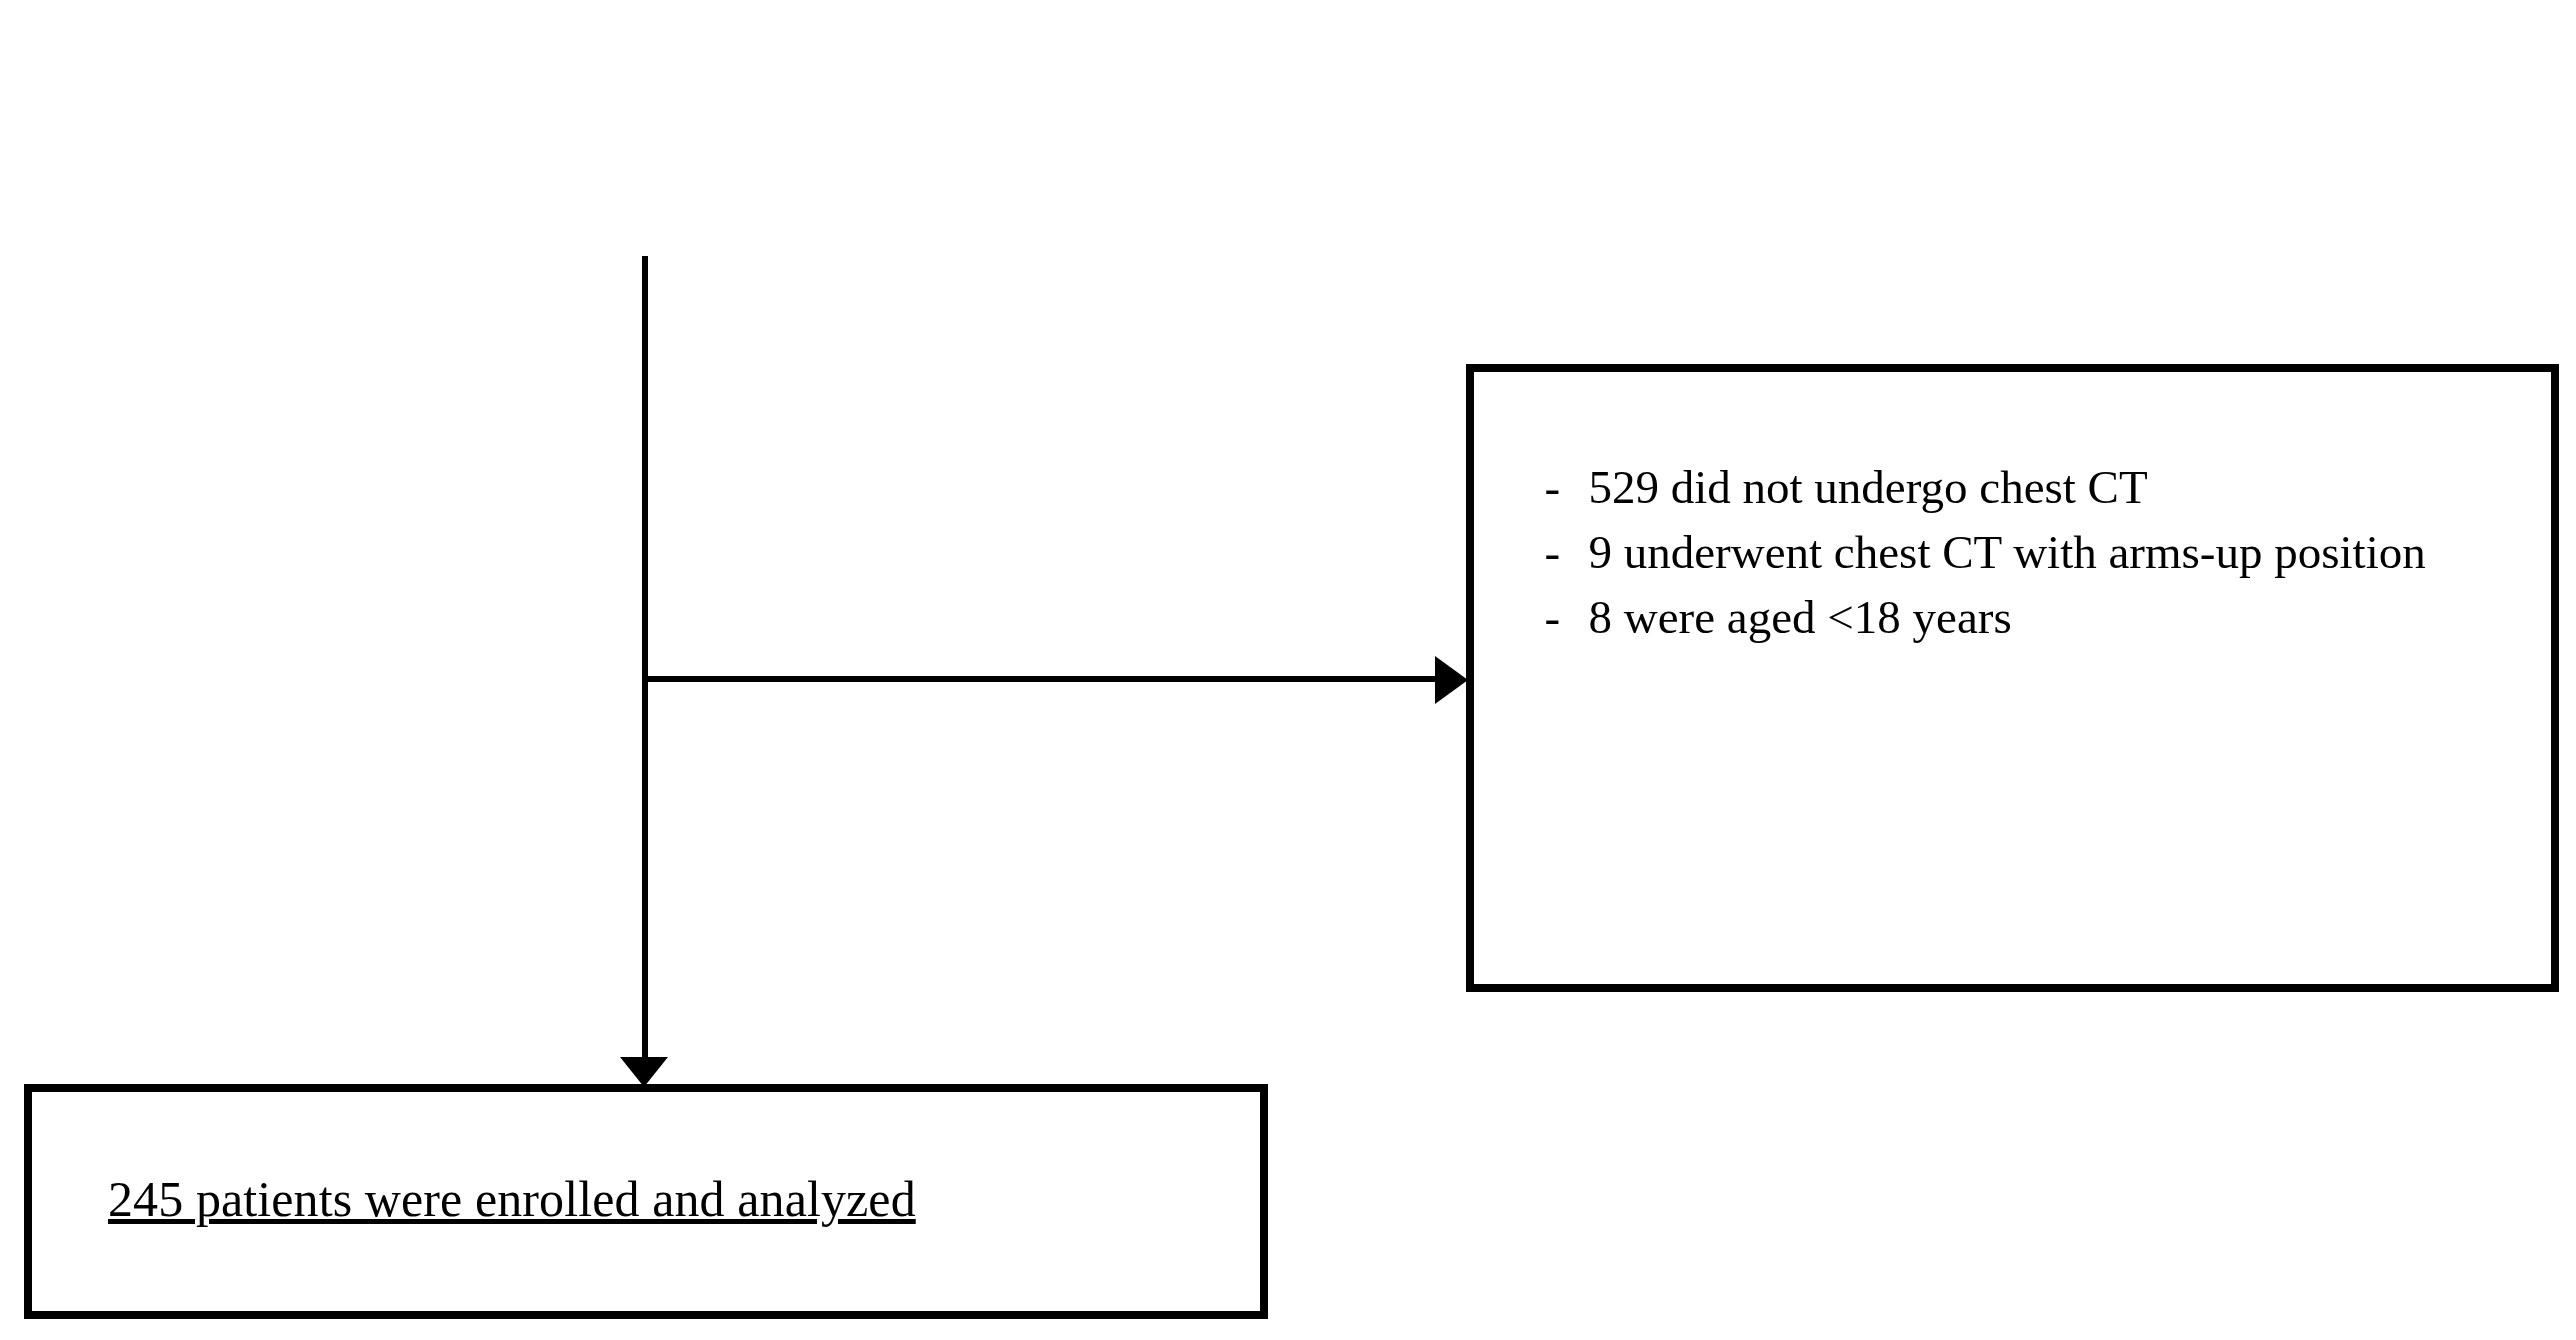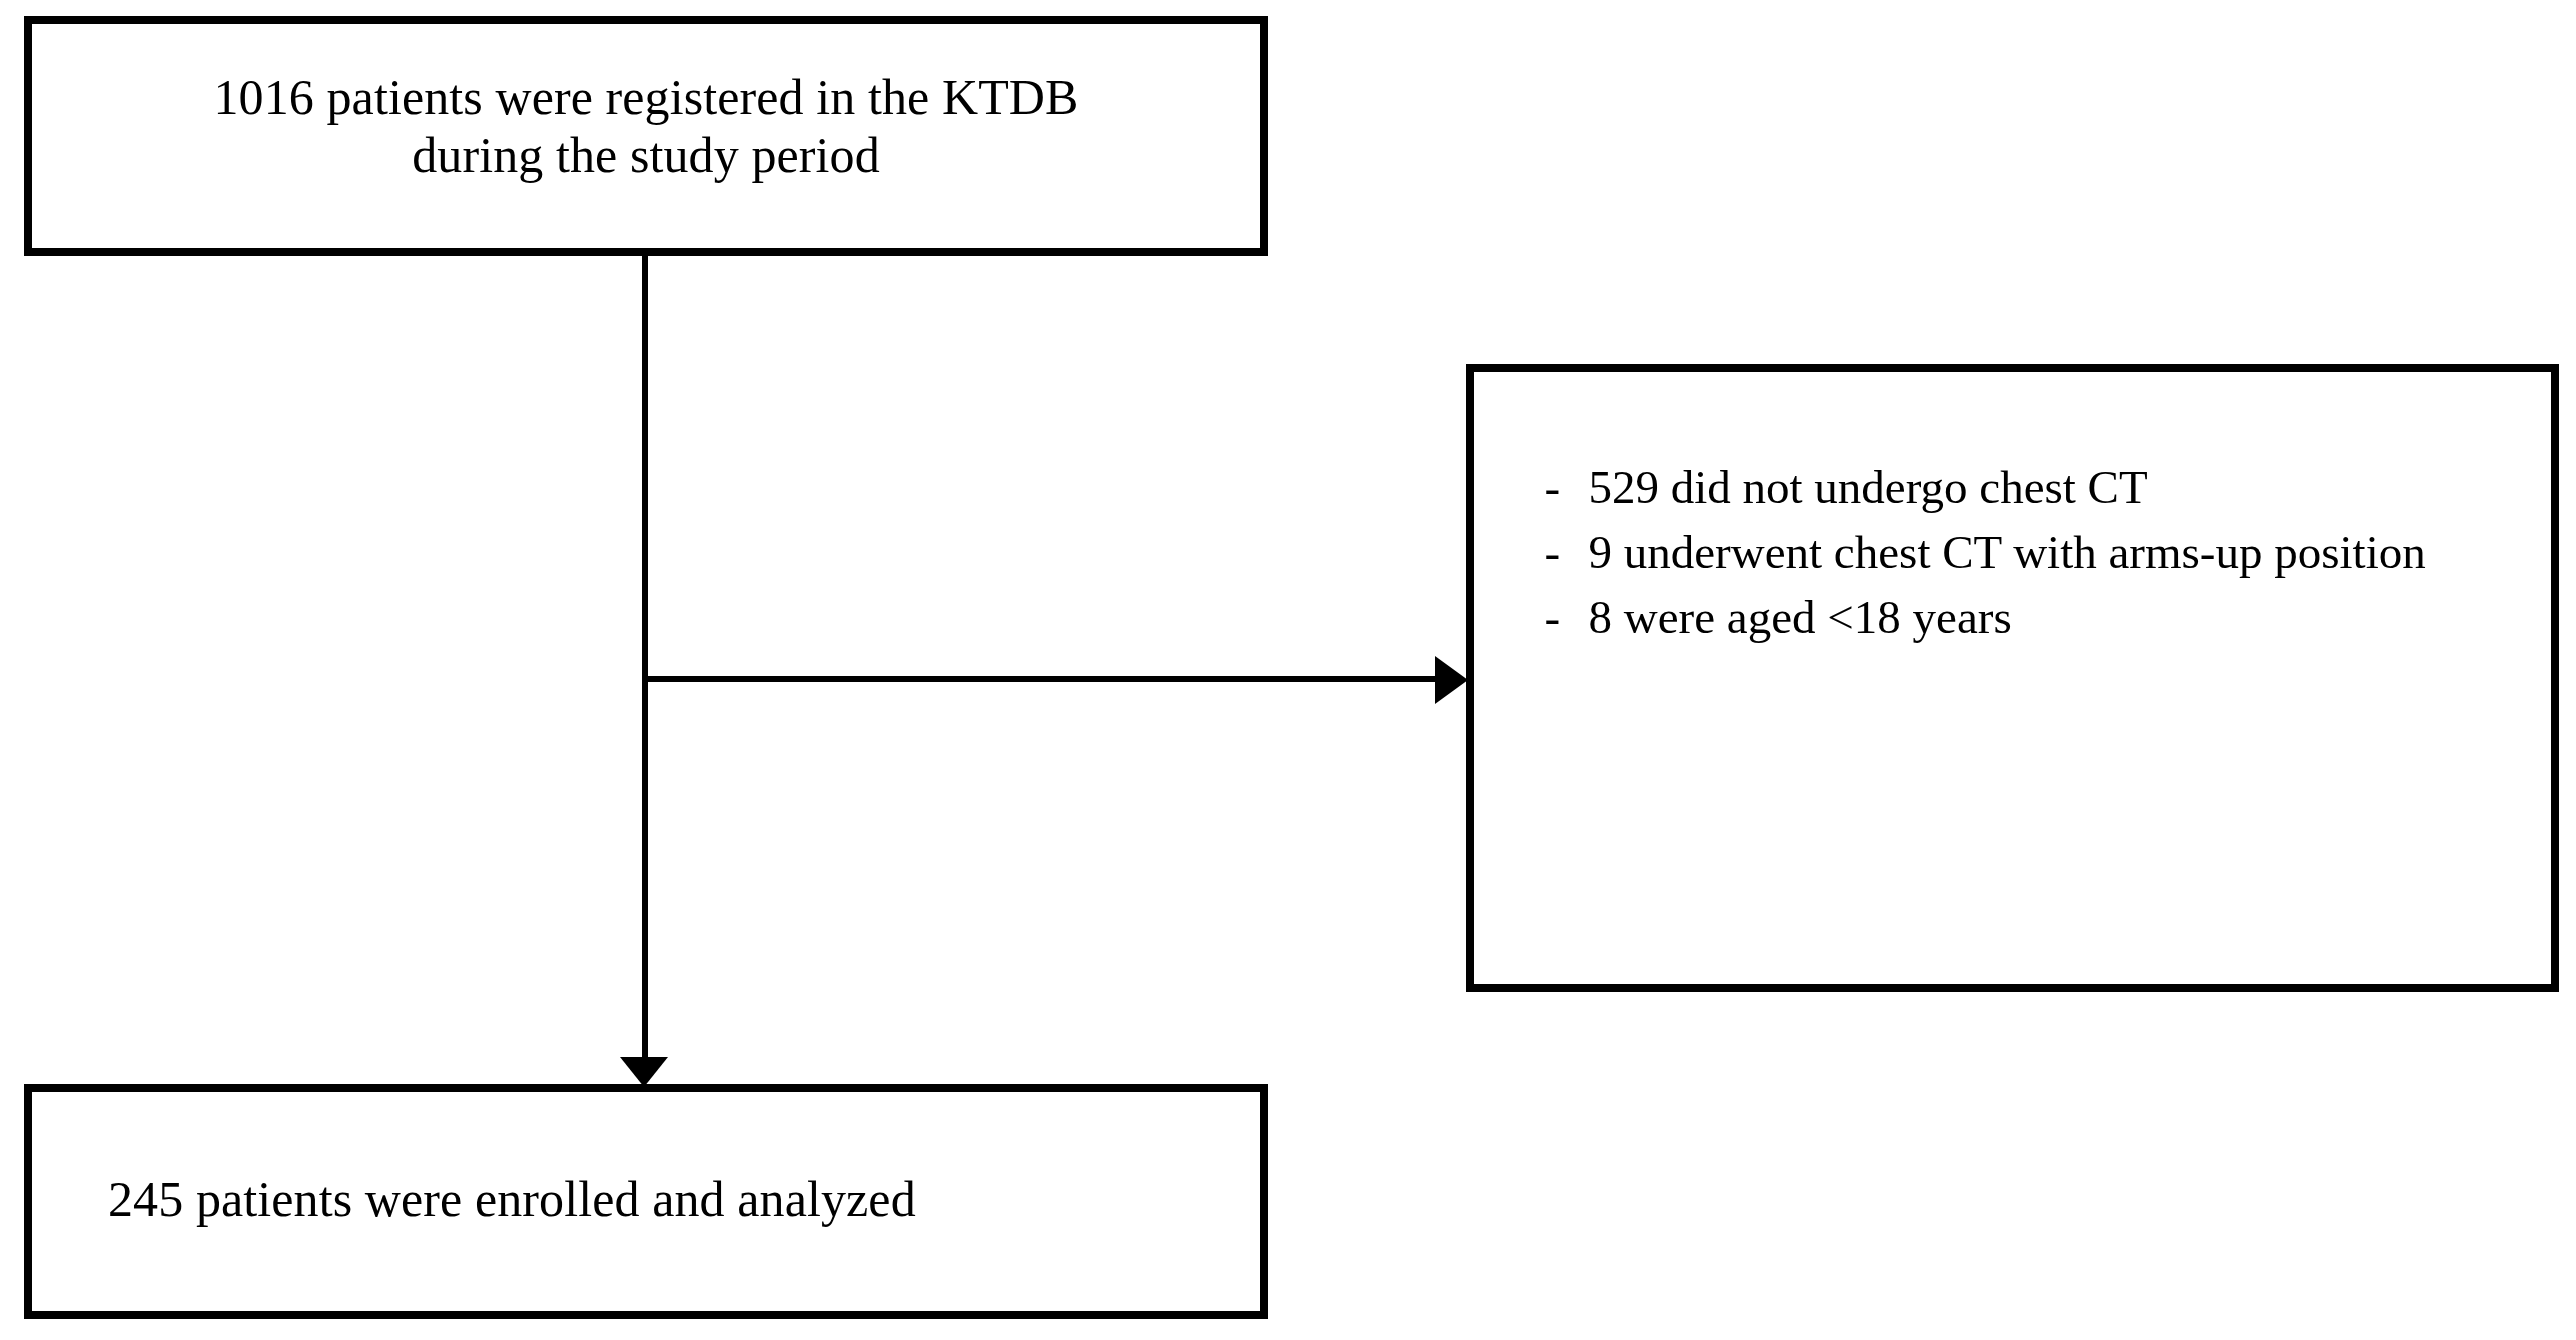--- a/index.html
+++ b/index.html
@@ -62,20 +62,21 @@
   }
 
   #registered-text {
     text-align: center;
     padding: 0 55px 20.5px 55px;
   }
 
   #enrolled-text {
     text-align: left;
     padding: 0 0 4.7px 76px;
+    text-decoration: underline;
   }
 
   
   .excluded-inner {
     position: relative;
     width: 100%;
     height: 100%;
     padding: 85px 32px 0 61px;
     box-sizing: border-box;
   }
@@ -159,24 +160,20 @@
     border-left: 24.4px solid transparent;
     border-right: 24.4px solid transparent;
     border-top: 30px solid #000000;
   }
 </style>
 </head>
 <body>
 
 <div id="canvas">
 
-  <div class="flow-box" id="box-registered">
-    <div class="box-text" id="registered-text">1016 patients were registered in the KTDB
-during the study period</div>
-  </div>
 
   <div class="connector" id="connector-vertical"></div>
 
   <div class="connector" id="connector-horizontal"></div>
 
   <div id="arrowhead-right"></div>
 
   <div id="arrowhead-down"></div>
 
   <div class="flow-box" id="box-excluded">

